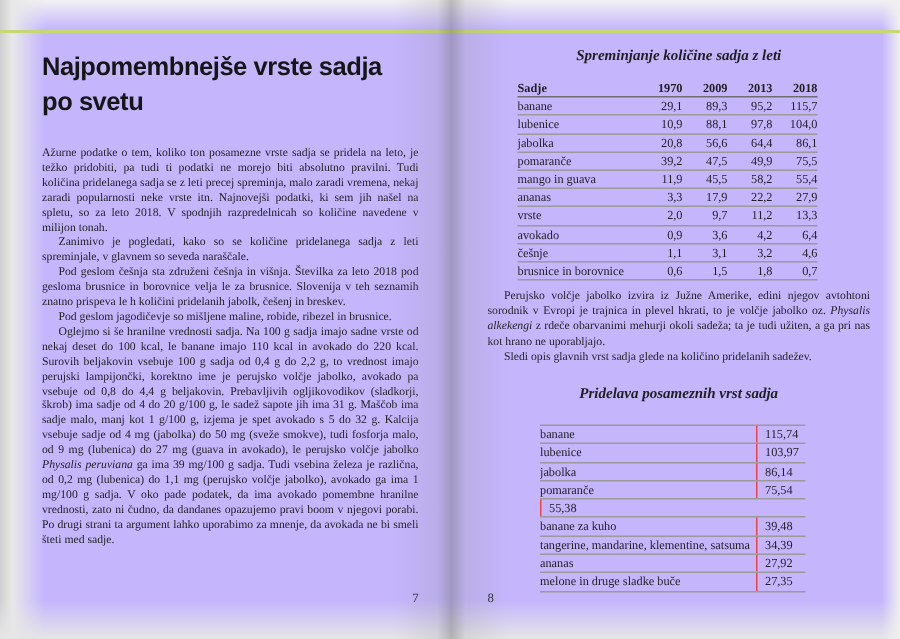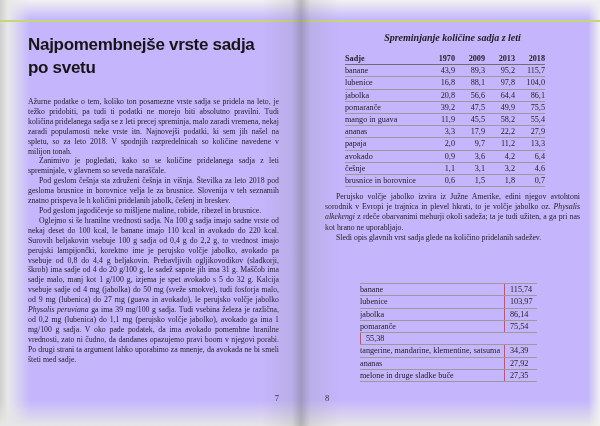--- a/index.html
+++ b/index.html
@@ -83,28 +83,28 @@
   <div class="table1">
     <div class="t-row header">
       <span class="t-label">Sadje</span>
       <span class="t-num">1970</span>
       <span class="t-num">2009</span>
       <span class="t-num">2013</span>
       <span class="t-num">2018</span>
     </div>
     <div class="t-row">
       <span class="t-label">banane</span>
-      <span class="t-num">43,9</span>
+      <span class="t-num">29,1</span>
       <span class="t-num">89,3</span>
       <span class="t-num">95,2</span>
       <span class="t-num">115,7</span>
     </div>
     <div class="t-row">
       <span class="t-label">lubenice</span>
-      <span class="t-num">16,8</span>
+      <span class="t-num">10,9</span>
       <span class="t-num">88,1</span>
       <span class="t-num">97,8</span>
       <span class="t-num">104,0</span>
     </div>
     <div class="t-row">
       <span class="t-label">jabolka</span>
       <span class="t-num">20,8</span>
       <span class="t-num">56,6</span>
       <span class="t-num">64,4</span>
       <span class="t-num">86,1</span>
@@ -124,21 +124,21 @@
       <span class="t-num">55,4</span>
     </div>
     <div class="t-row">
       <span class="t-label">ananas</span>
       <span class="t-num">3,3</span>
       <span class="t-num">17,9</span>
       <span class="t-num">22,2</span>
       <span class="t-num">27,9</span>
     </div>
     <div class="t-row">
-      <span class="t-label">papaja</span>
+      <span class="t-label">vrste</span>
       <span class="t-num">2,0</span>
       <span class="t-num">9,7</span>
       <span class="t-num">11,2</span>
       <span class="t-num">13,3</span>
     </div>
     <div class="t-row">
       <span class="t-label">avokado</span>
       <span class="t-num">0,9</span>
       <span class="t-num">3,6</span>
       <span class="t-num">4,2</span>
@@ -158,40 +158,45 @@
       <span class="t-num">1,8</span>
       <span class="t-num">0,7</span>
     </div>
   </div>
 
   <div class="right-paras">
     <p>Perujsko volčje jabolko izvira iz Južne Amerike, edini njegov avtohtoni sorodnik v Evropi je trajnica in plevel hkrati, to je volčje jabolko oz. <i>Physalis alkekengi</i> z rdeče obarvanimi mehurji okoli sadeža; ta je tudi užiten, a ga pri nas kot hrano ne uporabljajo.</p>
     <p>Sledi opis glavnih vrst sadja glede na količino pridelanih sadežev.</p>
   </div>
 
+  <div class="table-title tt2">Pridelava posameznih vrst sadja</div>
 
   <div class="table2">
     <div class="t2-row">
       <span class="t2-label">banane</span>
       <span class="t2-val">115,74</span>
     </div>
     <div class="t2-row">
       <span class="t2-label">lubenice</span>
       <span class="t2-val">103,97</span>
     </div>
     <div class="t2-row">
       <span class="t2-label">jabolka</span>
       <span class="t2-val">86,14</span>
     </div>
     <div class="t2-row">
       <span class="t2-label">pomaranče</span>
       <span class="t2-val">75,54</span>
     </div>
     <div class="t2-row">
       <span class="t2-val">55,38</span>
+    </div>
+    <div class="t2-row">
+      <span class="t2-label">banane za kuho</span>
+      <span class="t2-val">39,48</span>
     </div>
     <div class="t2-row">
       <span class="t2-label">tangerine, mandarine, klementine, satsuma</span>
       <span class="t2-val">34,39</span>
     </div>
     <div class="t2-row">
       <span class="t2-label">ananas</span>
       <span class="t2-val">27,92</span>
     </div>
     <div class="t2-row">

